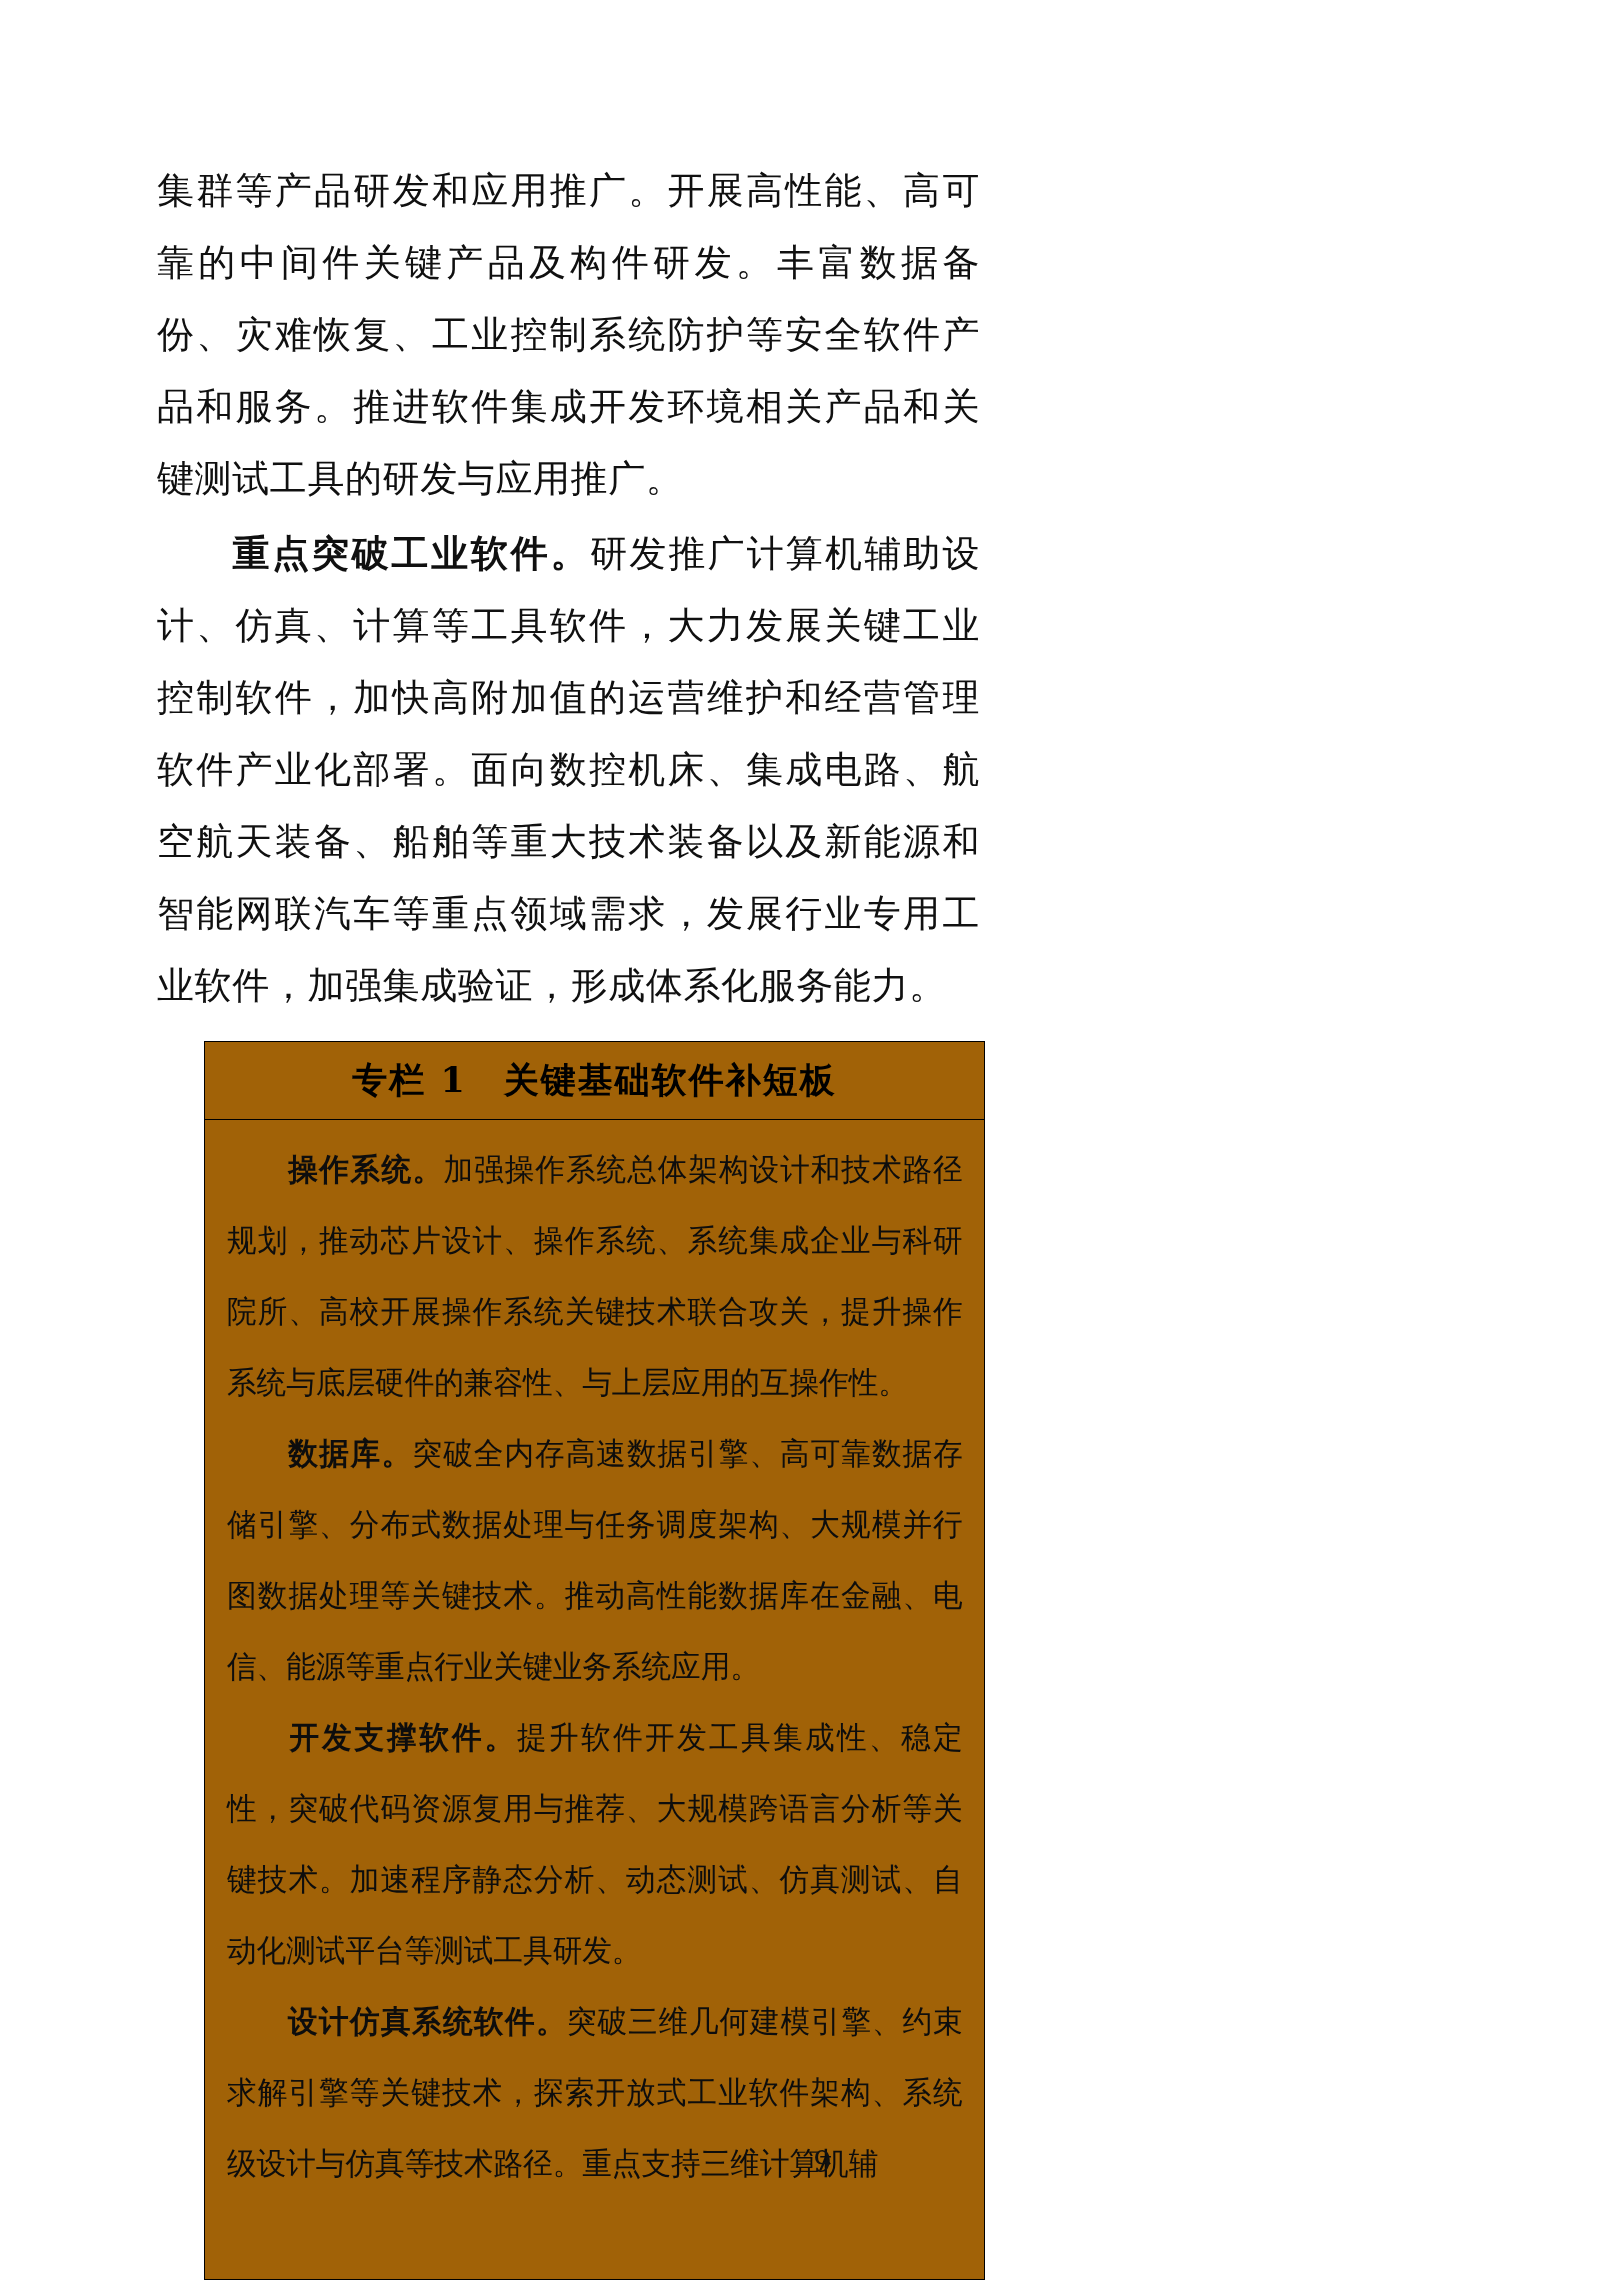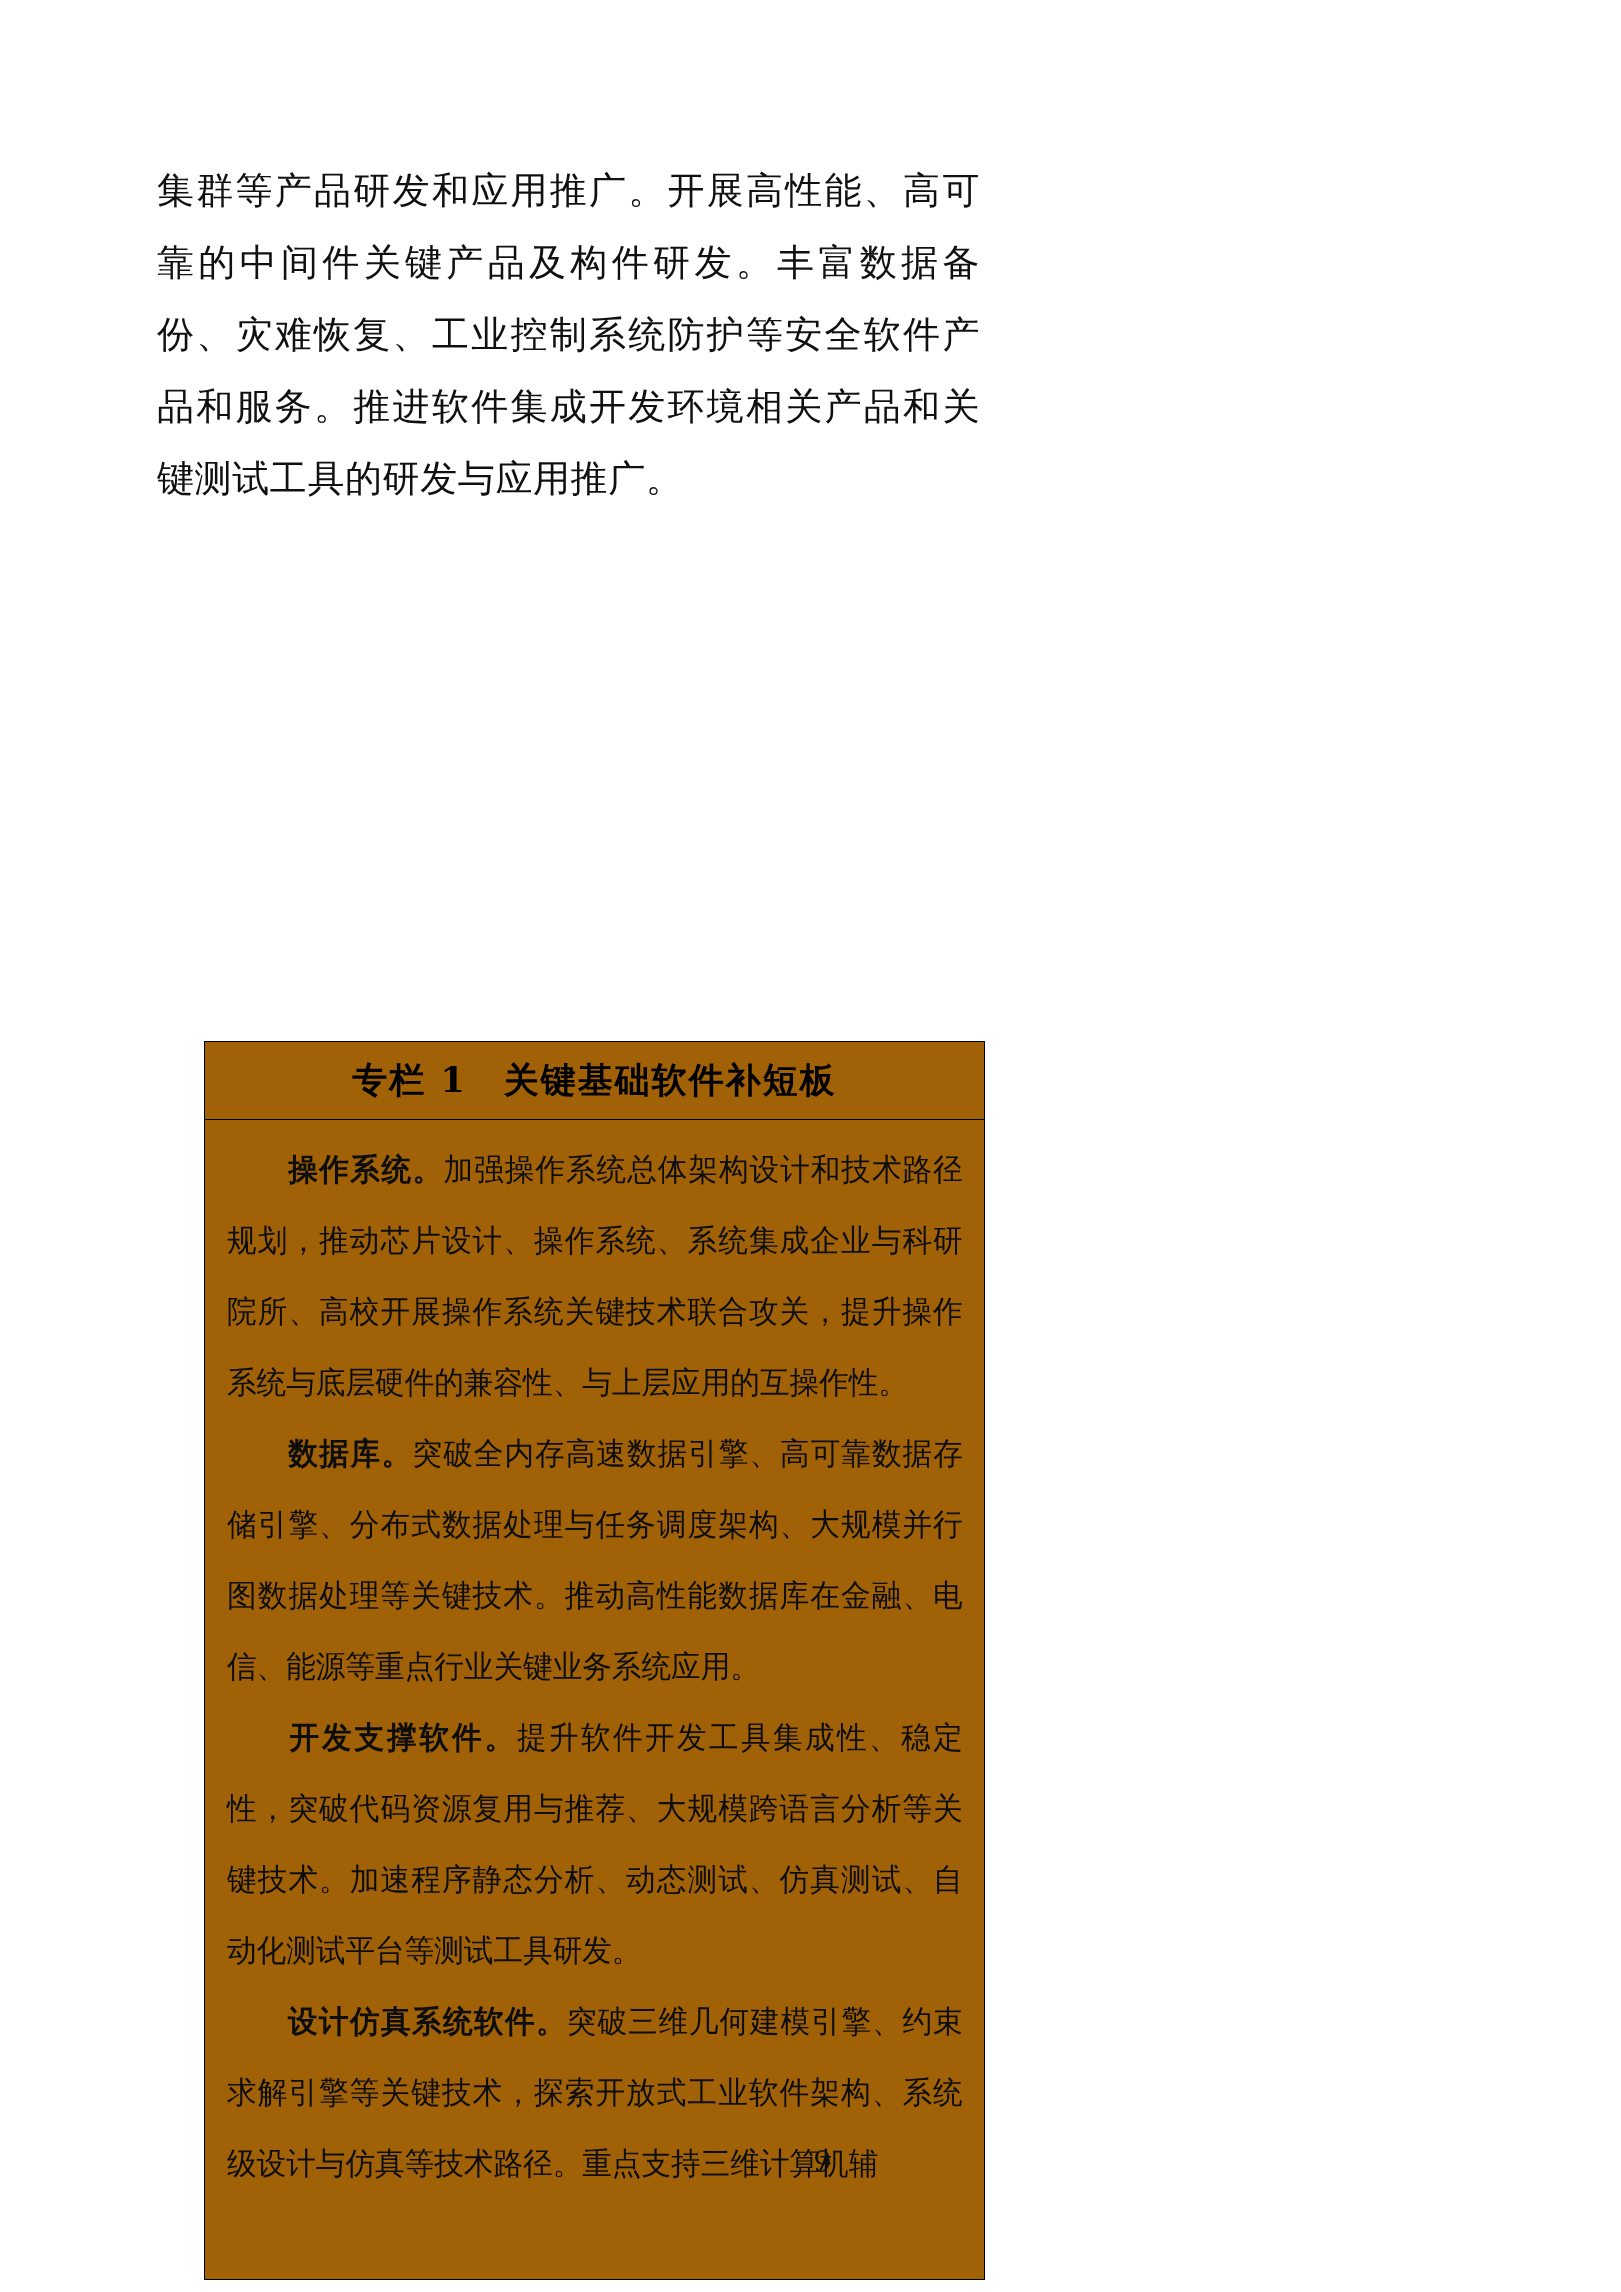--- a/index.html
+++ b/index.html
@@ -115,20 +115,21 @@
 </style>
 </head>
 <body>
 
 <div class="page">
 
   <div class="body-col">
 
     <p class="para"><span>集群等产品研发和应用推广。开展高性能、高可靠的中间件关键产品及构件研发。丰富数据备份、灾难恢复、工业控制系统防护等安全软件产品和服务。推进软件集成开发环境相关产品和关键测试工具的研发与应用推广。</span></p>
 
+    <p class="para"><span class="indent"></span><b class="lead">重点突破工业软件。</b><span>研发推广计算机辅助设计、仿真、计算等工具软件，大力发展关键工业控制软件，加快高附加值的运营维护和经营管理软件产业化部署。面向数控机床、集成电路、航空航天装备、船舶等重大技术装备以及新能源和智能网联汽车等重点领域需求，发展行业专用工业软件，加强集成验证，形成体系化服务能力。</span></p>
 
   </div>
 
   <div class="box">
 
     <div class="box-title-cell">
       <div class="box-title">专栏 1　关键基础软件补短板</div>
     </div>
 
     <div class="box-body">

